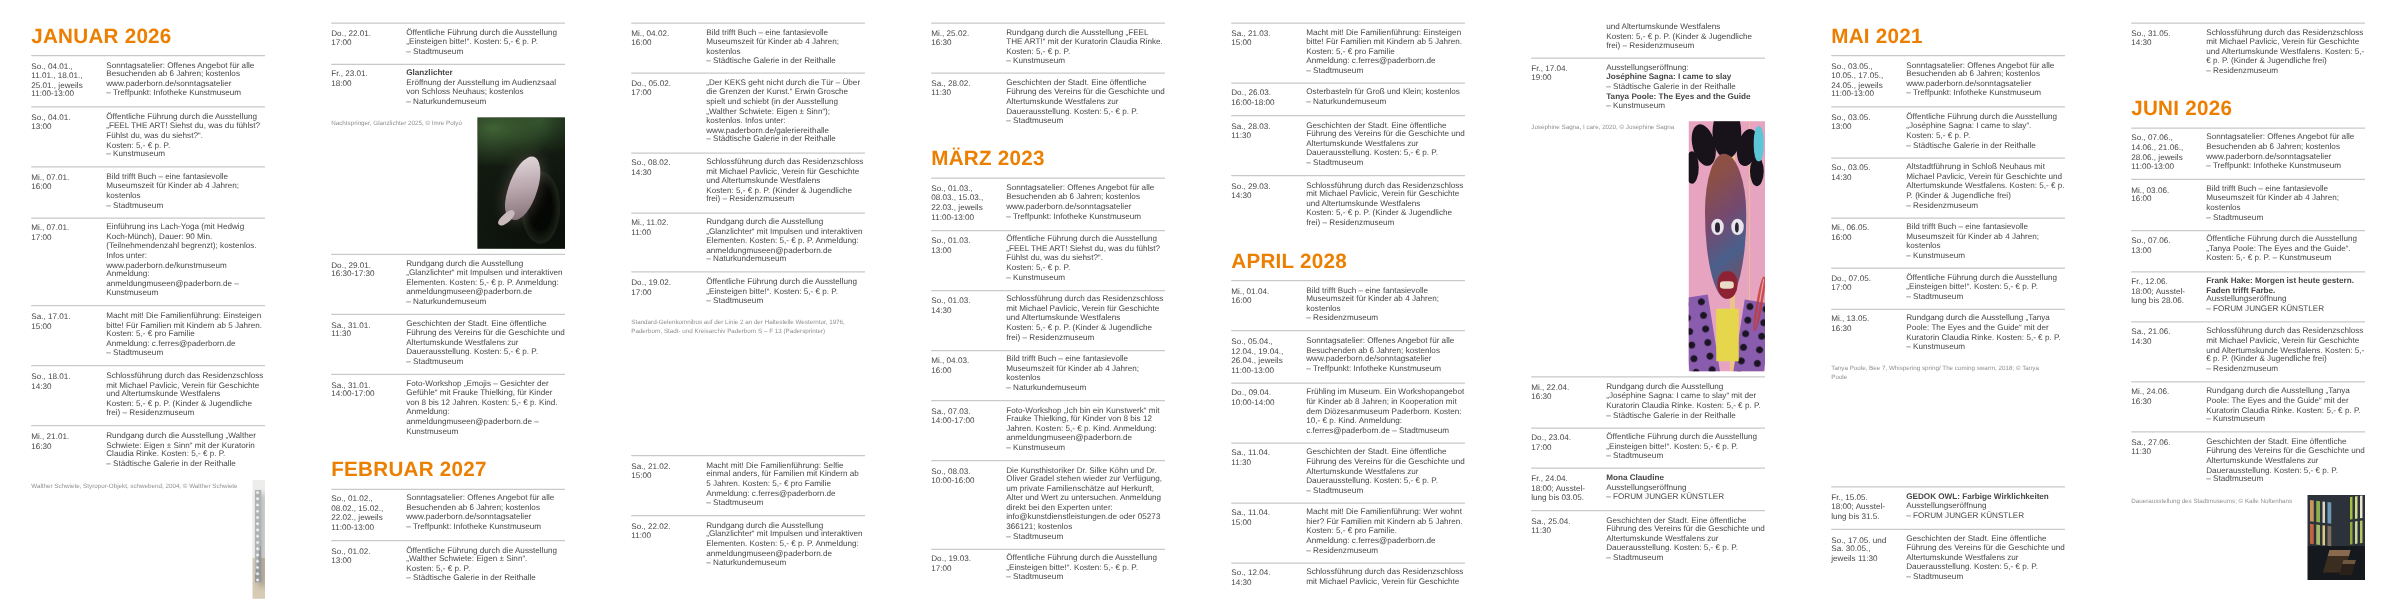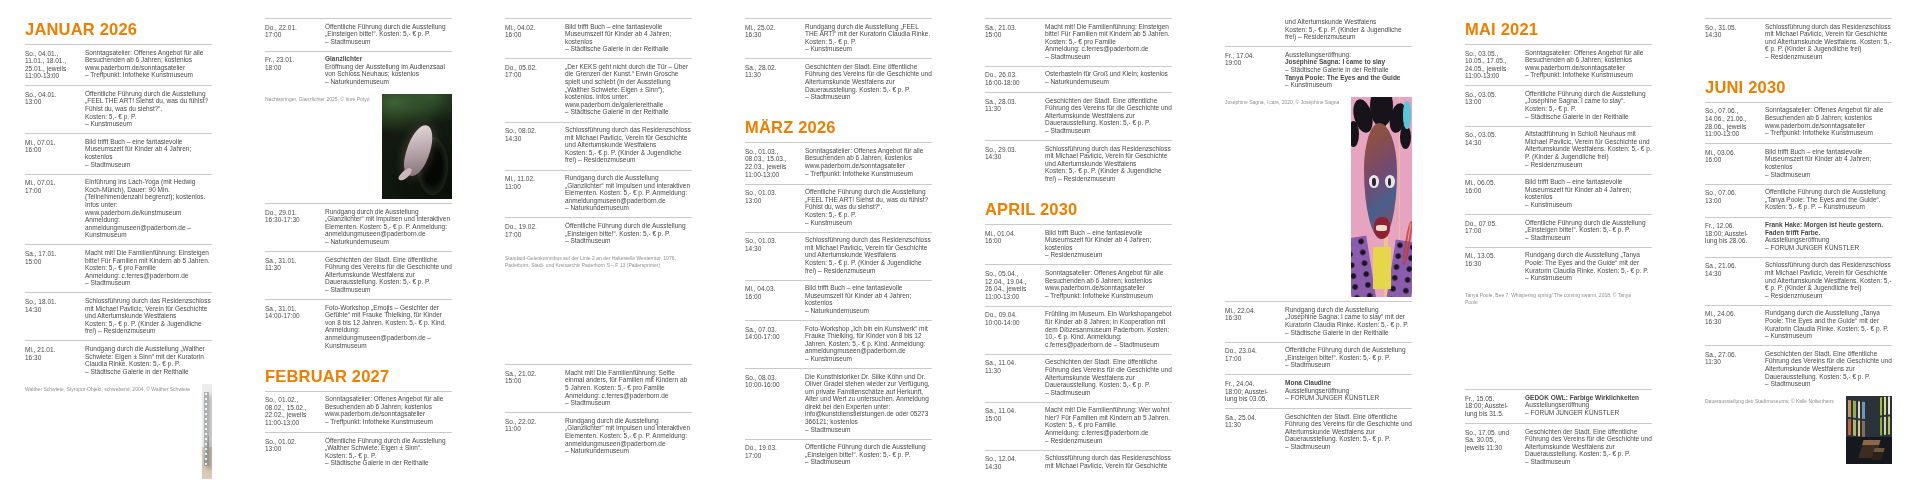--- a/index.html
+++ b/index.html
@@ -354,21 +354,21 @@
         </div>
   </div>
       <div class="row">
     <div class="date">Sa., 28.02.
 11:30</div>
     <div class="txt">
           <div>Geschichten der Stadt. Eine öffentliche Führung des Vereins für die Geschichte und Altertumskunde Westfalens zur Dauerausstellung. Kosten: 5,- € p. P.</div>
           <div>– Stadtmuseum</div>
         </div>
   </div>
-      <h2 class="month">MÄRZ 2026</h2>
+      <h2 class="month">MÄRZ 2023</h2>
       <div class="row">
     <div class="date">So., 01.03.,
 08.03., 15.03.,
 22.03., jeweils
 11:00-13:00</div>
     <div class="txt">
           <div>Sonntagsatelier: Offenes Angebot für alle Besuchenden ab 6 Jahren; kostenlos www.paderborn.de/sonntagsatelier</div>
           <div>– Treffpunkt: Infotheke Kunstmuseum</div>
         </div>
   </div>
@@ -449,21 +449,21 @@
         </div>
   </div>
       <div class="row">
     <div class="date">So., 29.03.
 14:30</div>
     <div class="txt">
           <div>Schlossführung durch das Residenzschloss mit Michael Pavlicic, Verein für Geschichte und Altertumskunde Westfalens</div>
           <div>Kosten: 5,- € p. P. (Kinder &amp; Jugendliche frei) – Residenzmuseum</div>
         </div>
   </div>
-      <h2 class="month">APRIL 2030</h2>
+      <h2 class="month">APRIL 2028</h2>
       <div class="row">
     <div class="date">Mi., 01.04.
 16:00</div>
     <div class="txt">
           <div>Bild trifft Buch – eine fantasievolle Museumszeit für Kinder ab 4 Jahren; kostenlos</div>
           <div>– Residenzmuseum</div>
         </div>
   </div>
       <div class="row">
     <div class="date">So., 05.04.,
@@ -672,21 +672,21 @@
     </section>
     <section class="panel">
       <div class="row">
     <div class="date">So., 31.05.
 14:30</div>
     <div class="txt">
           <div>Schlossführung durch das Residenzschloss mit Michael Pavlicic, Verein für Geschichte und Altertumskunde Westfalens. Kosten: 5,- € p. P. (Kinder &amp; Jugendliche frei)</div>
           <div>– Residenzmuseum</div>
         </div>
   </div>
-      <h2 class="month">JUNI 2030</h2>
+      <h2 class="month">JUNI 2026</h2>
       <div class="row">
     <div class="date">So., 07.06.,
 14.06., 21.06.,
 28.06., jeweils
 11:00-13:00</div>
     <div class="txt">
           <div>Sonntagsatelier: Offenes Angebot für alle Besuchenden ab 6 Jahren; kostenlos www.paderborn.de/sonntagsatelier</div>
           <div>– Treffpunkt: Infotheke Kunstmuseum</div>
         </div>
   </div>

